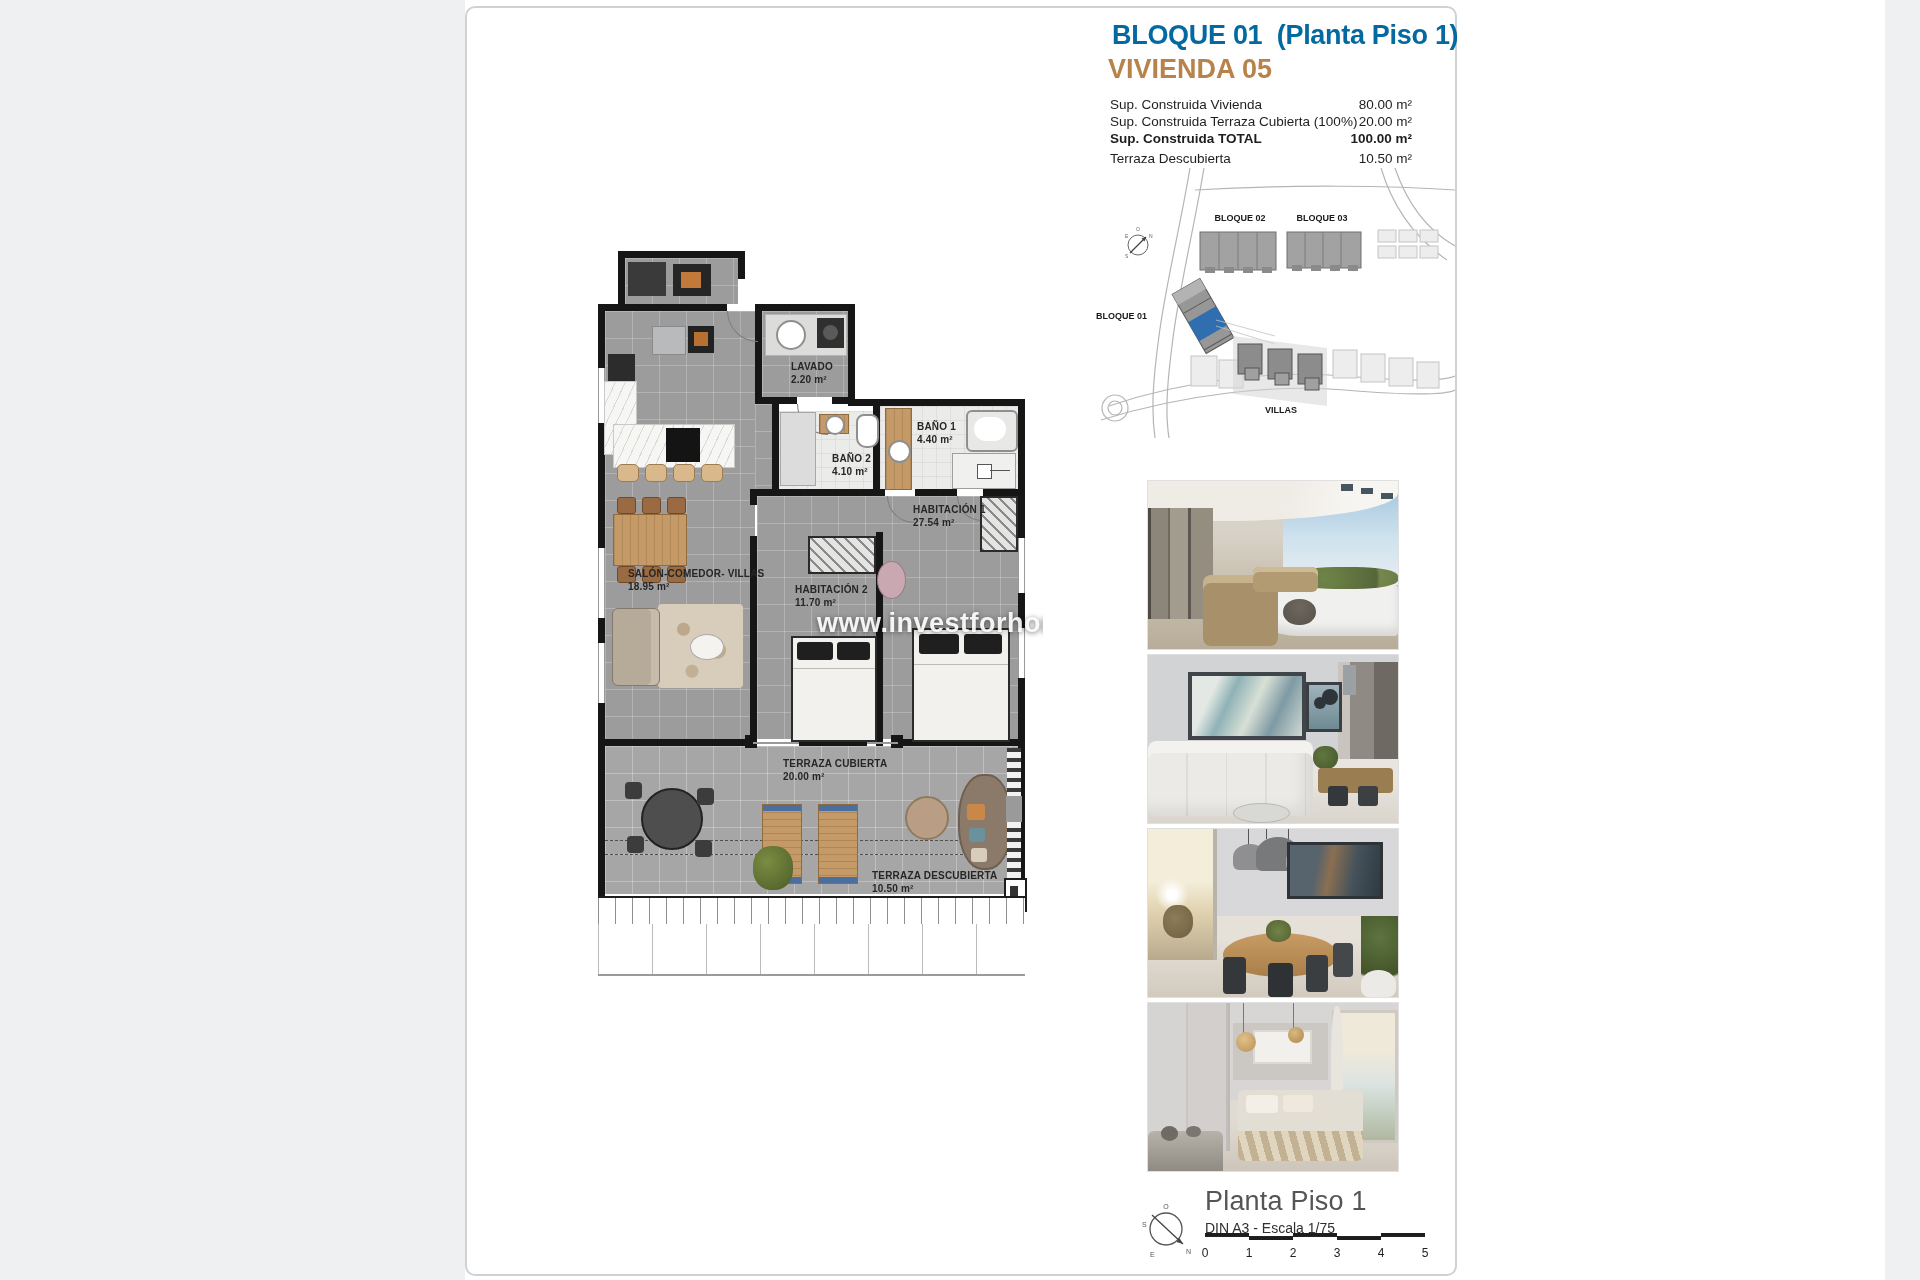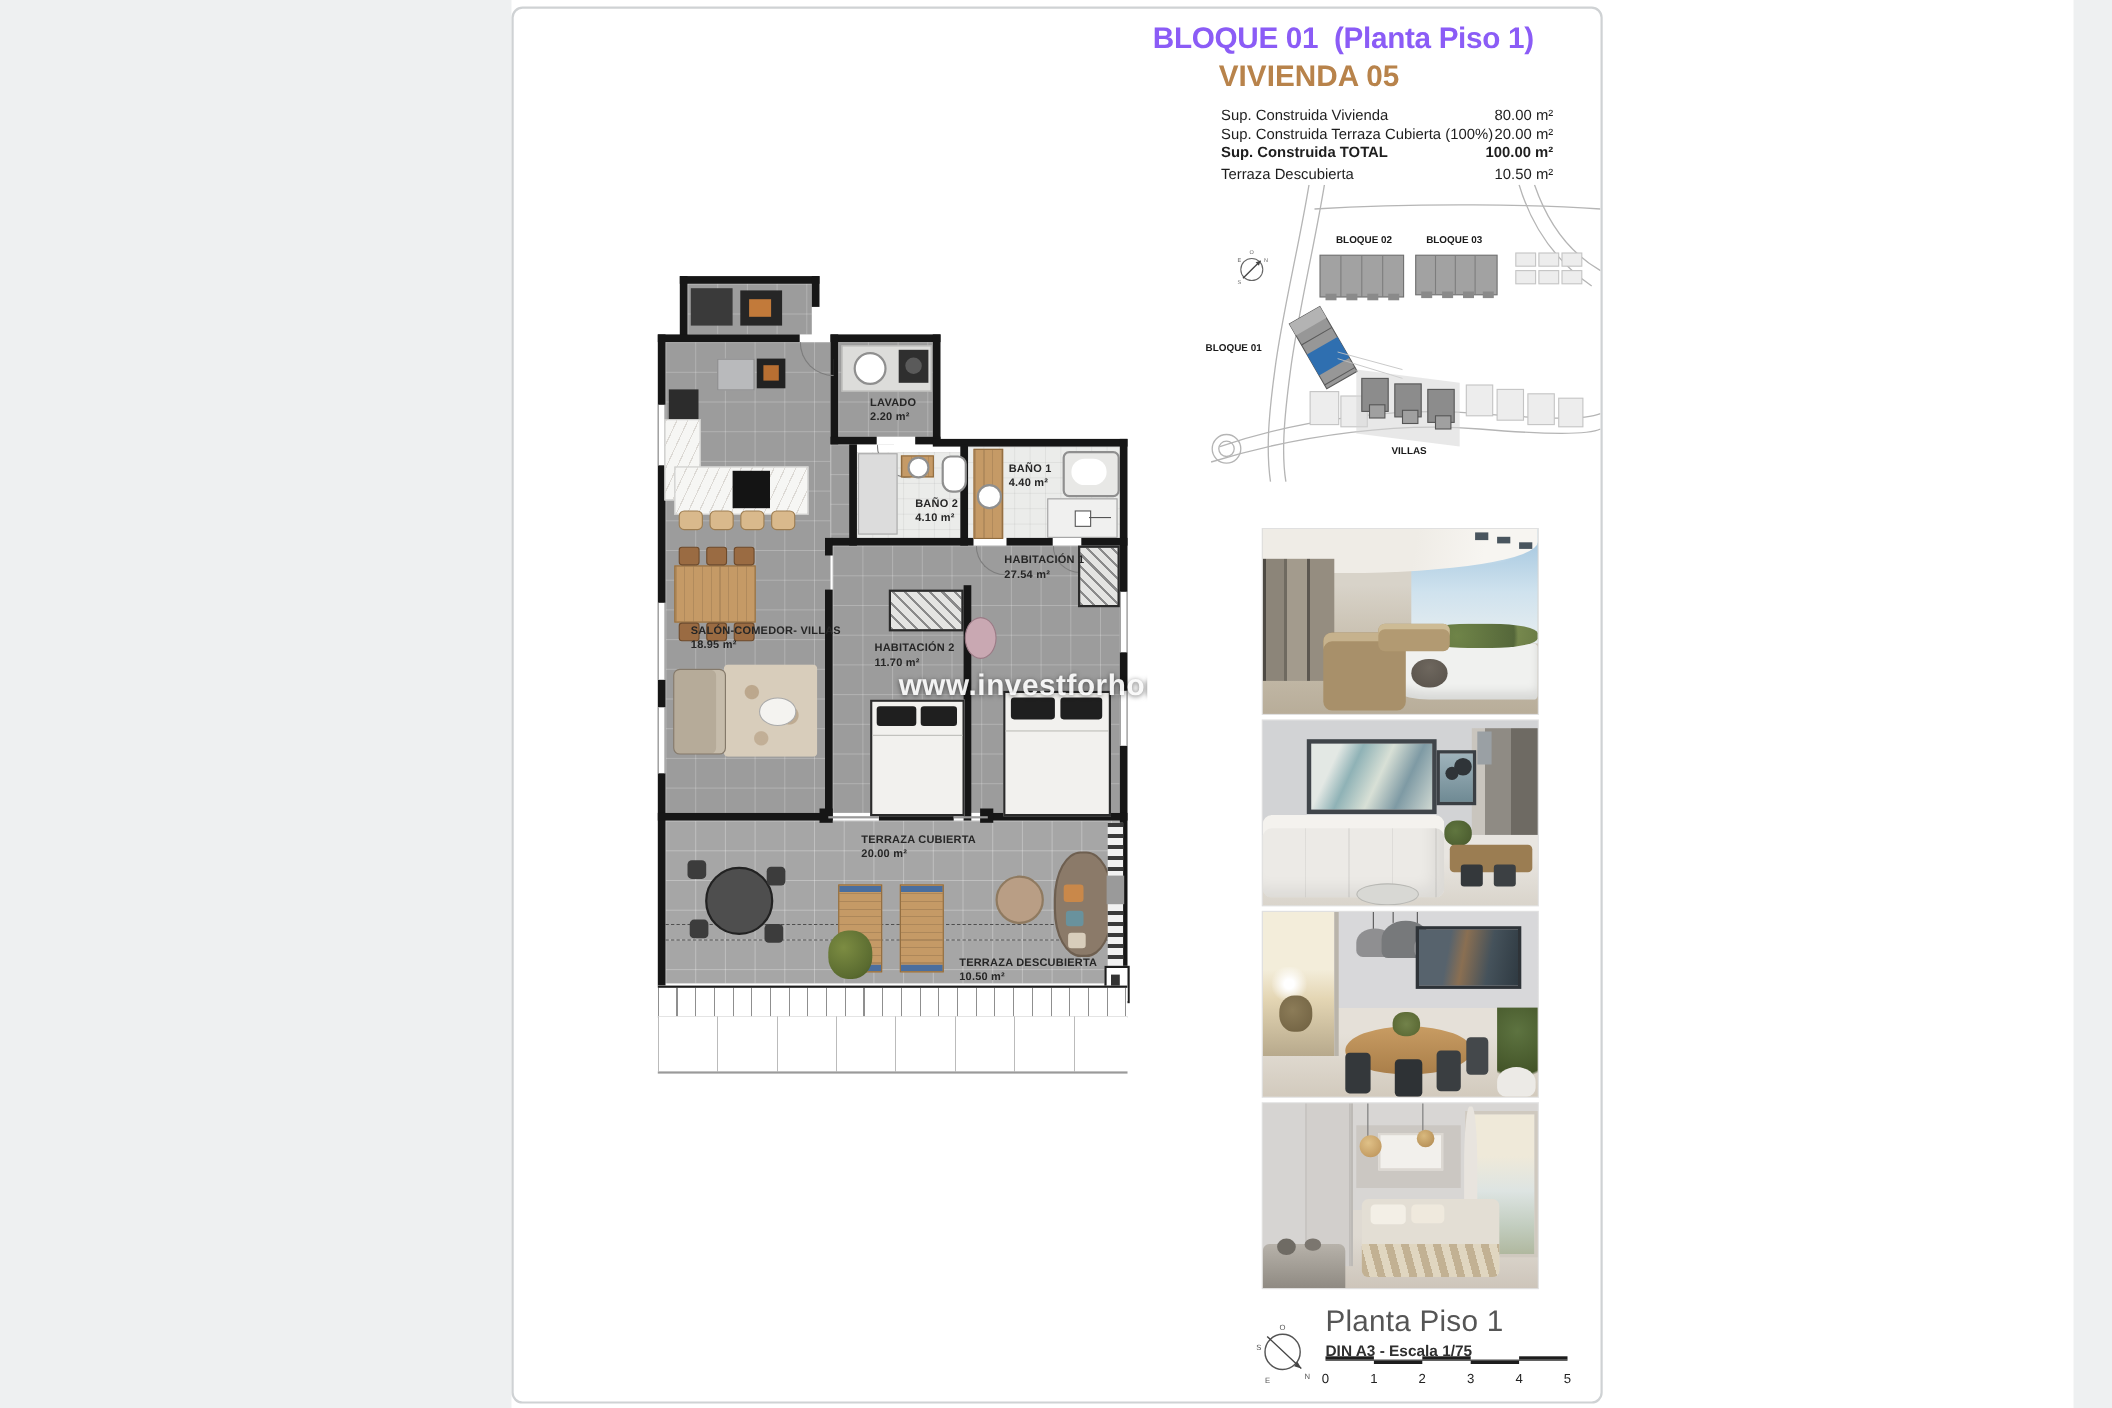--- a/index.html
+++ b/index.html
@@ -2,21 +2,21 @@
 <html><head>
 <meta charset="utf-8">
 <style>
   html,body{margin:0;padding:0;background:#eef0f1;}
   .canvas{position:relative;width:1920px;height:1280px;background:#eef0f1;overflow:hidden;
           font-family:"Liberation Sans",sans-serif;color:#222;}
   .sheet{position:absolute;left:465px;top:0;width:1420px;height:1280px;background:#ffffff;}
   .frame{position:absolute;left:465px;top:6px;width:988px;height:1266px;border:2px solid #cfd2d4;border-radius:10px;}
 
   
-  .h-title{position:absolute;left:1048px;top:20px;font-size:27px;font-weight:bold;color:#8b5cf6;white-space:pre;letter-spacing:-.3px;}
+  .h-title{position:absolute;left:1112px;top:20px;font-size:27px;font-weight:bold;color:#0369a1;white-space:pre;letter-spacing:-.3px;}
   .h-sub{position:absolute;left:1108px;top:54px;font-size:27px;font-weight:bold;color:#b8834b;}
   .srow{position:absolute;left:1110px;width:314px;height:17px;font-size:13.5px;color:#1e1e1e;}
   .srow .lab{position:absolute;left:0;}
   .srow .val{position:absolute;right:12px;}
   .srow.bold{font-weight:bold;}
 
   
   .plan{position:absolute;left:595px;top:248px;width:448px;height:730px;overflow:hidden;}
   .wall{position:absolute;background:#161616;}
   .winv{position:absolute;background:#ffffff;border-left:1px solid #9a9a9a;border-right:1px solid #9a9a9a;}
@@ -56,21 +56,21 @@
     background-image:repeating-linear-gradient(90deg,#bbb 0 1px,transparent 1px 54px);}
   .wm{position:absolute;font-size:27px;font-weight:bold;color:rgba(255,255,255,.92);
       text-shadow:0 1px 5px rgba(0,0,0,.55);letter-spacing:.5px;white-space:nowrap;}
 
   
   .photo{position:absolute;left:1148px;width:250px;height:168px;overflow:hidden;outline:1px solid rgba(0,0,0,.12);}
   .photo>div{position:absolute;}
 
   
   .f-title{position:absolute;left:1205px;top:1186px;font-size:27px;color:#555;letter-spacing:.2px;}
-  .f-din{position:absolute;left:1205px;top:1220px;font-size:14px;color:#2f2f2f;font-weight:bold;}
+  .f-din{position:absolute;left:1205px;top:1220px;font-size:14px;color:#2f2f2f;}
   .sbar{position:absolute;left:1205px;top:1236px;width:220px;height:7px;border-top:1px solid #222;}
   .sbar .cell{position:absolute;width:44px;height:3px;background:#1d1d1d;}
   .tick{position:absolute;top:1246px;width:20px;text-align:center;font-size:12px;color:#222;}
 
   svg text{font-family:"Liberation Sans",sans-serif;}
 </style>
 </head>
 <body>
 
 <div class="canvas">

